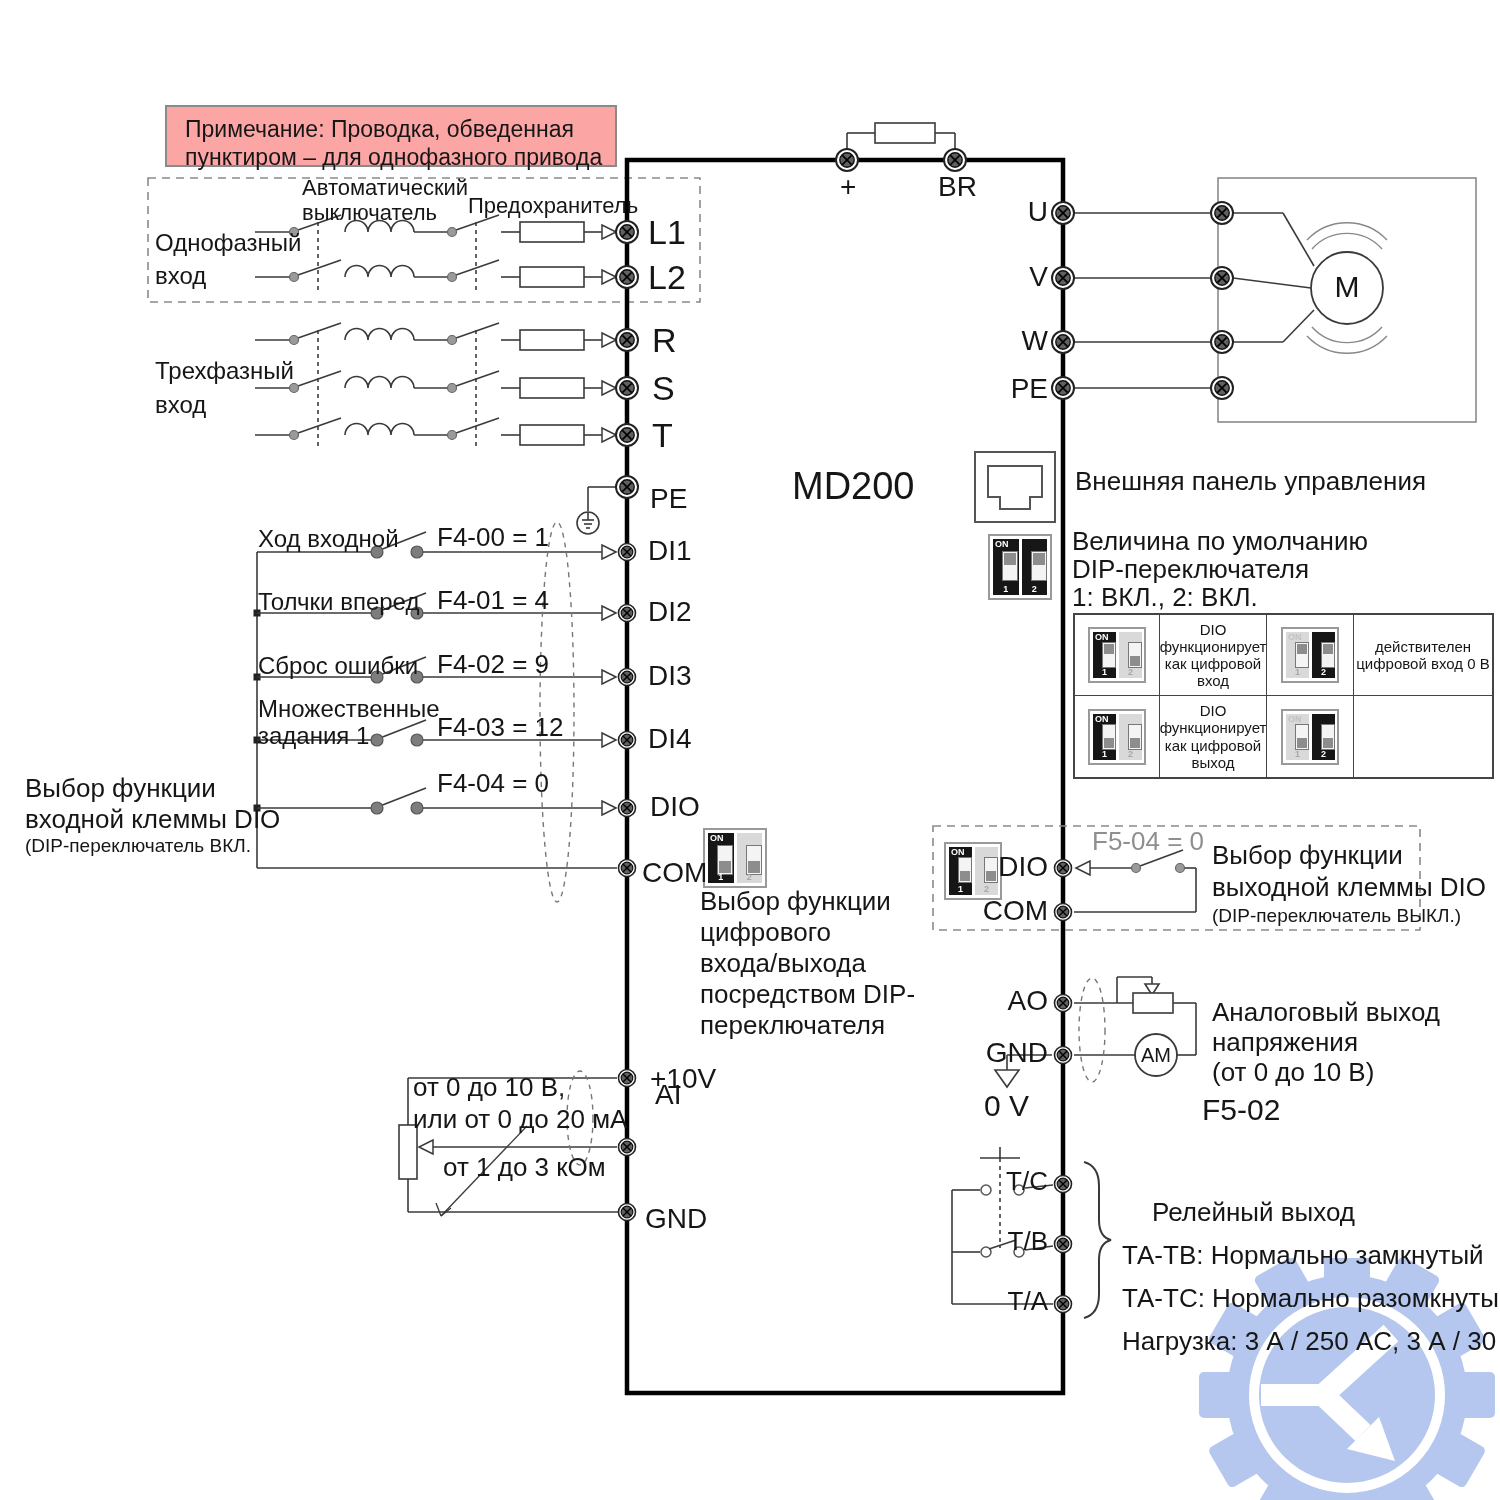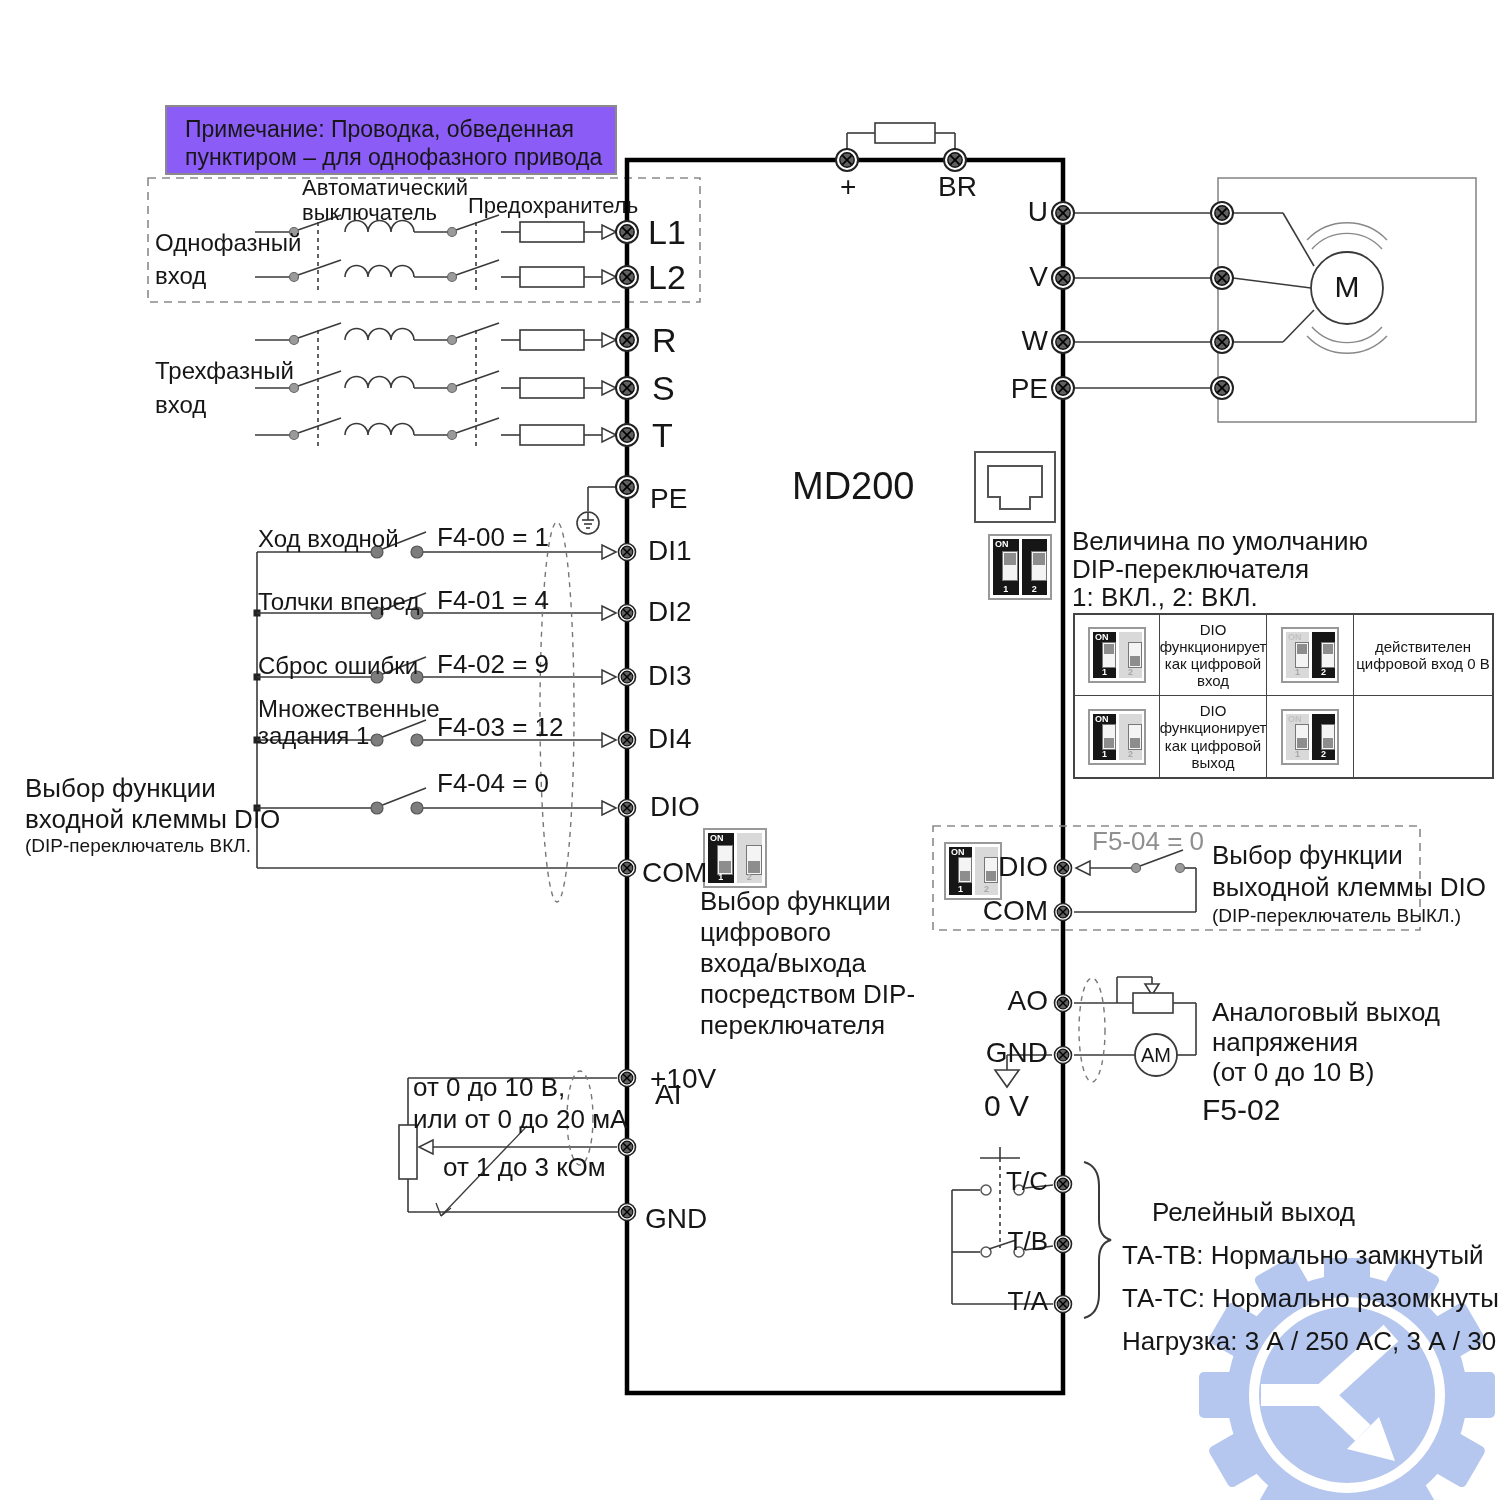--- a/index.html
+++ b/index.html
@@ -6,21 +6,21 @@
   .stage{position:relative;width:1500px;height:1500px;background:#fff;overflow:hidden;
          font-family:"Liberation Sans",sans-serif;color:#161616;}
   svg.wiring{position:absolute;left:0;top:0;z-index:0;}
   svg.wm{position:absolute;z-index:1;}
   .t{position:absolute;line-height:1.06;color:#161616;white-space:nowrap;z-index:3;}
   .s19{font-size:19px}.s20{font-size:20px}.s22{font-size:22px}.s24{font-size:24px}
   .s26{font-size:26px}.s28{font-size:28px}.s30{font-size:30px}.s34{font-size:34px}.s38{font-size:38px}
   .gray{color:#8f8f8f}
   .ra{text-align:right}
   .ctr{text-align:center}
-  .notebox{position:absolute;left:165px;top:105px;width:452px;height:70px;background:#8b5cf6;
+  .notebox{position:absolute;left:165px;top:105px;width:452px;height:62px;background:#fca5a5;
            border:2px solid #8a8a8a;z-index:3;padding:8px 0 0 18px;box-sizing:border-box;}
   .notebox span{display:block;font-size:23px;line-height:28px;}
   
   .dip{display:flex;background:#fff;border:2px solid #999;padding:3px;gap:3px;box-sizing:border-box;z-index:2;}
   .dip.abs{position:absolute;}
   .dip-p{flex:1;position:relative;display:flex;justify-content:center;padding-left:9px;}
   .dip-p.dark{background:#161616;}
   .dip-p.light{background:#d9d9d9;}
   .dip-on{position:absolute;top:1px;left:2px;font-size:9px;font-weight:700;color:#fff;line-height:1;}
   .dip-p.light .dip-on{color:#c2c2c2;}
@@ -500,20 +500,21 @@
   <span class="t s24" style="left:258px;top:723px">задания 1</span>
   <span class="t s26" style="left:437px;top:714px">F4-03 = 12</span>
   <span class="t s26" style="left:437px;top:770px">F4-04 = 0</span>
 
   <span class="t s26" style="left:25px;top:775px">Выбор функции</span>
   <span class="t s26" style="left:25px;top:806px">входной клеммы DIO</span>
   <span class="t s19" style="left:25px;top:836px">(DIP-переключатель ВКЛ.</span>
 
   <span class="t s38" style="left:792px;top:466px">MD200</span>
 
+  <span class="t s26" style="left:1075px;top:468px">Внешняя панель управления</span>
   <span class="t s26" style="left:1072px;top:528px">Величина по умолчанию</span>
   <span class="t s26" style="left:1072px;top:556px">DIP-переключателя</span>
   <span class="t s26" style="left:1072px;top:584px">1: ВКЛ., 2: ВКЛ.</span>
 
   <span class="t s26" style="left:700px;top:888px">Выбор функции</span>
   <span class="t s26" style="left:700px;top:919px">цифрового</span>
   <span class="t s26" style="left:700px;top:950px">входа/выхода</span>
   <span class="t s26" style="left:700px;top:981px">посредством DIP-</span>
   <span class="t s26" style="left:700px;top:1012px">переключателя</span>
 

